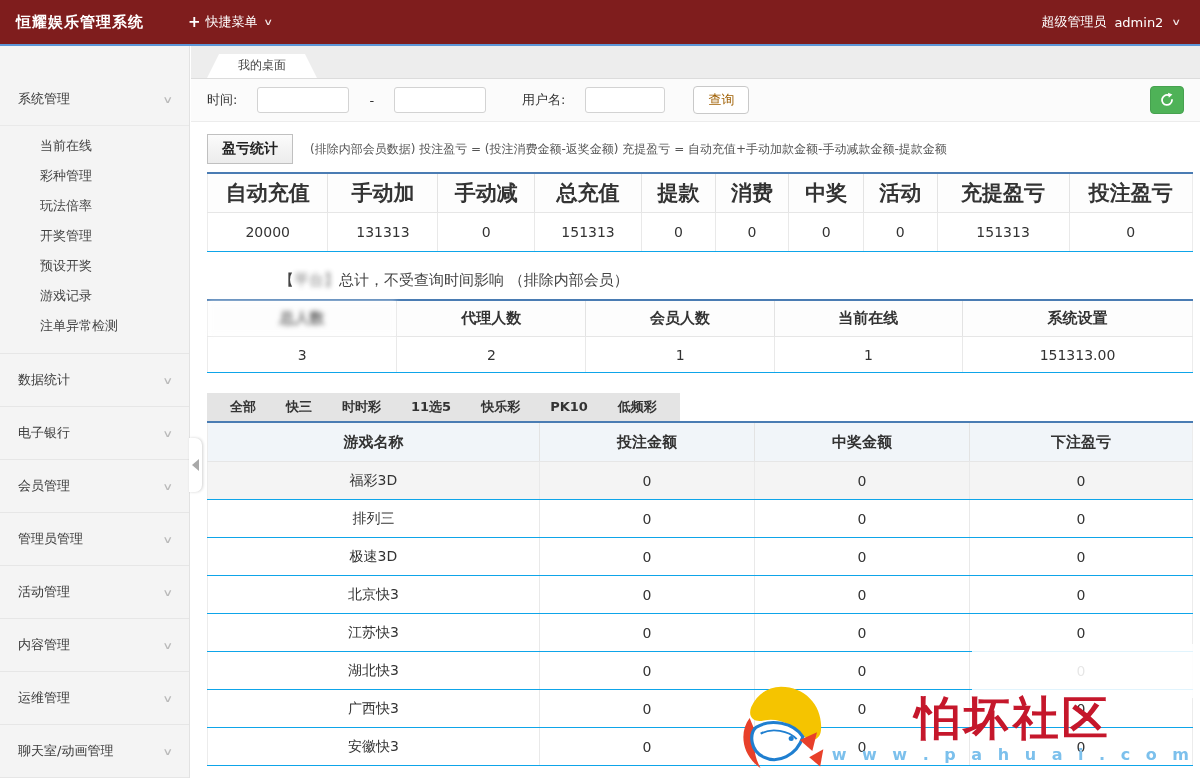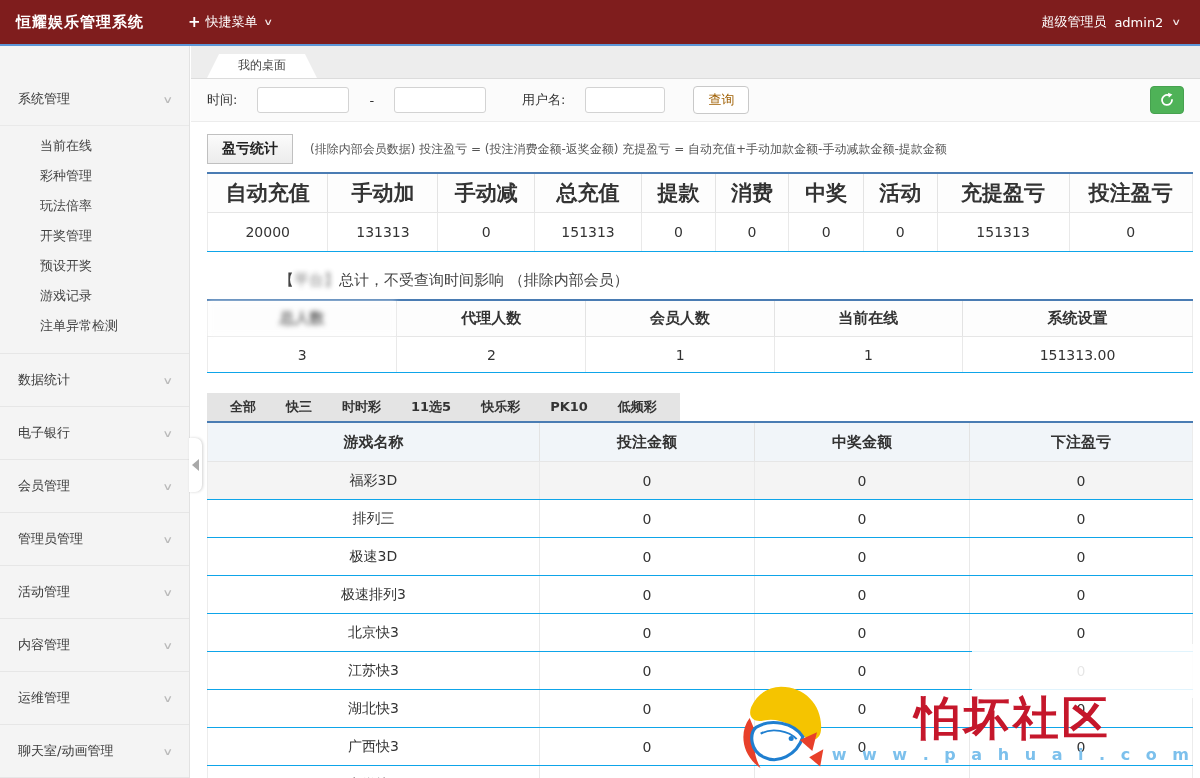--- a/index.html
+++ b/index.html
@@ -323,26 +323,20 @@
               <td>0</td>
               <td>0</td>
             </tr>
             <tr>
               <td>极速3D</td>
               <td>0</td>
               <td>0</td>
               <td>0</td>
             </tr>
             <tr>
-              <td>极速排列3</td>
-              <td>0</td>
-              <td>0</td>
-              <td>0</td>
-            </tr>
-            <tr>
               <td>北京快3</td>
               <td>0</td>
               <td>0</td>
               <td>0</td>
             </tr>
             <tr>
               <td>江苏快3</td>
               <td>0</td>
               <td>0</td>
               <td>0</td>

